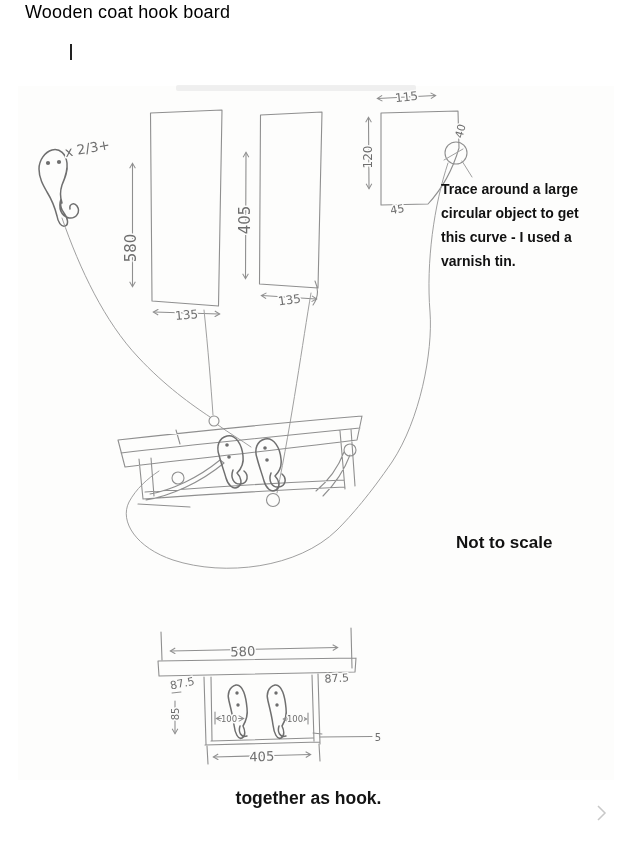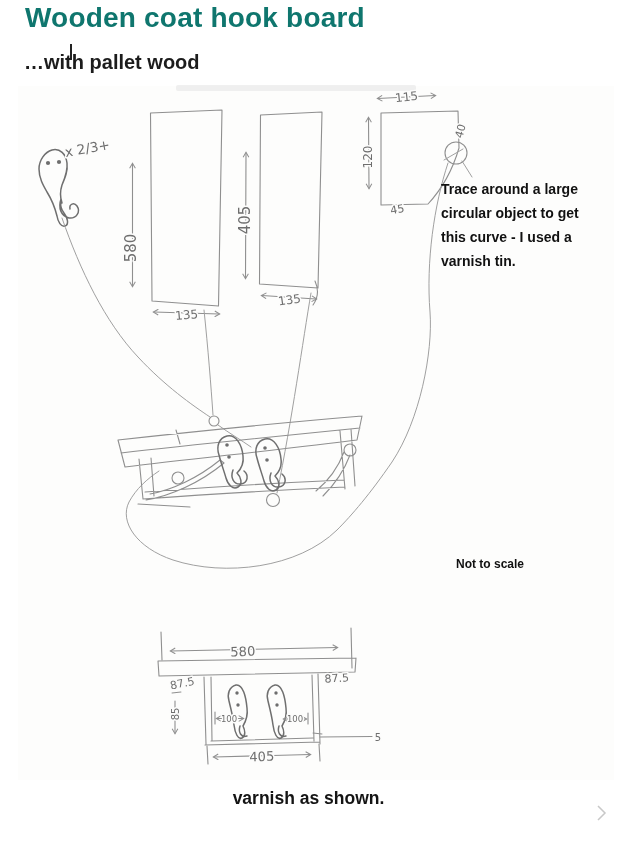--- a/index.html
+++ b/index.html
@@ -1,40 +1,39 @@
 <!DOCTYPE html>
 <html><head>
 <meta charset="utf-8">
 <style>
   html,body{margin:0;padding:0;background:#ffffff;}
   .page{position:relative;width:617px;height:842px;background:#ffffff;
         font-family:"Liberation Sans",sans-serif;overflow:hidden;}
-  .title{position:absolute;left:25px;top:2px;font-size:28px;font-weight:bold;color:#0f766e;letter-spacing:.2px;}
+  .title{position:absolute;left:25px;top:2px;font-size:18px;font-weight:normal;color:#000000;letter-spacing:.2px;}
   .subtitle{position:absolute;left:24px;top:51px;font-size:20px;font-weight:bold;color:#1c1c1c;}
   .cursor{position:absolute;left:70px;top:44px;width:2px;height:16px;background:#222;}
   .note{position:absolute;font-weight:bold;color:#111;}
   .trace{left:441px;top:177px;width:180px;font-size:14px;line-height:24px;}
-  .scale{left:456px;top:533px;font-size:12px;margin-top:24px;}
+  .scale{left:456px;top:533px;font-size:17px;}
   .caption{left:0;top:784px;width:617px;text-align:center;font-size:17.5px;line-height:29px;color:#141414;}
   svg.sk{position:absolute;left:0;top:0;}
   .p{stroke:#8f8f8f;fill:none;stroke-width:1.1;stroke-linecap:round;stroke-linejoin:round;}
   .pd{stroke:#6f6f6f;fill:none;stroke-width:1.5;stroke-linecap:round;stroke-linejoin:round;}
   .pl{stroke:#a0a0a0;fill:none;stroke-width:1;stroke-linecap:round;}
   .hw{font-family:"DejaVu Sans",sans-serif;fill:#6e6e6e;stroke:#fcfcfb;stroke-width:3px;
       paint-order:stroke;stroke-linejoin:round;text-anchor:middle;}
   .dot{fill:#6e6e6e;stroke:none;}
 </style>
 </head>
 <body>
 
 <div class="page">
 
   <div class="title">Wooden coat hook board</div>
   <div class="cursor"></div>
-  <div class="subtitle">…with pallet wood</div>
 
   <svg class="sk" width="617" height="842" viewBox="0 0 617 842">
     <defs>
       <marker id="ah" viewBox="0 0 10 10" refX="7" refY="5" markerWidth="6.5" markerHeight="6.5" orient="auto-start-reverse">
         <path d="M1,1 L8,5 L1,9" fill="none" stroke="#8f8f8f" stroke-width="1.4"></path>
       </marker>
       <g id="hookM">
         <path class="pd" d="M 227,436 C 219,438 216,446 219,455 C 221,463 224,471 226,478 C 228,485 233,490 238,487 C 243,484 241,477 237,473 C 241,469 244,463 243,456 C 242,445 236,434 227,436 Z M 233,470 C 230,478 234,485 241,484 C 248,483 249,475 244,471"></path>
         <circle class="dot" cx="227" cy="445" r="1.8"></circle>
         <circle class="dot" cx="229" cy="457" r="1.8"></circle>
@@ -139,16 +138,16 @@
   <div class="note trace">
     <div>Trace around a large</div>
     <div>circular object to get</div>
     <div>this curve - I used a</div>
     <div>varnish tin.</div>
   </div>
 
   <div class="note scale">Not to scale</div>
 
   <div class="note caption">
-    <div>varnish as shown.</div>
+    <div>together as hook.</div>
   </div>
 
 </div>
 
 </body></html>

